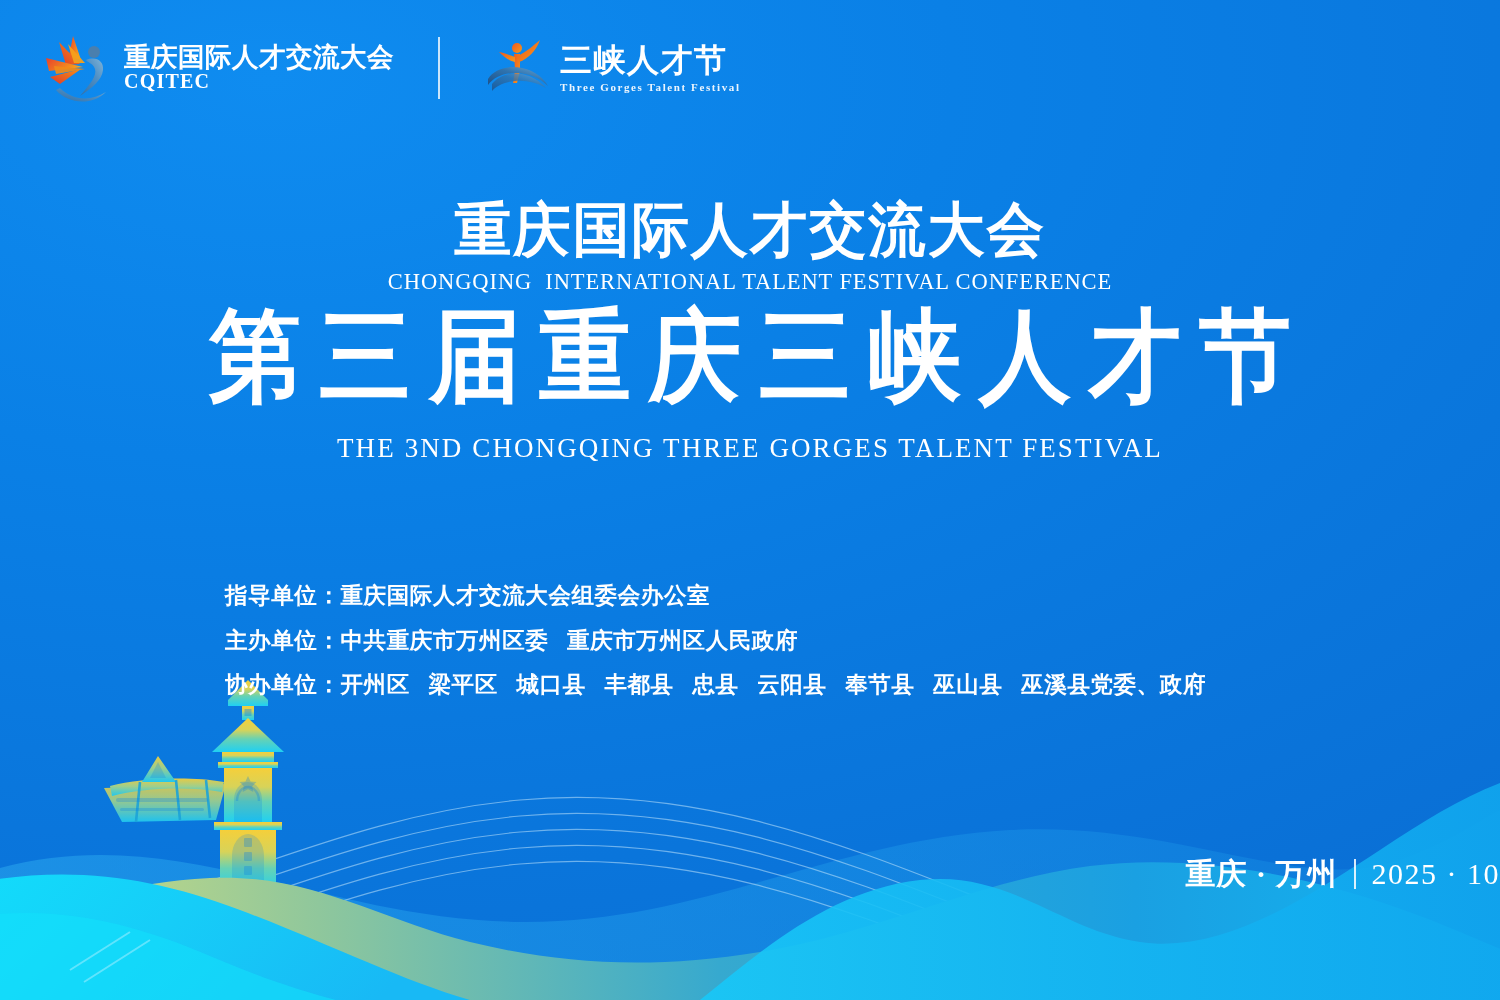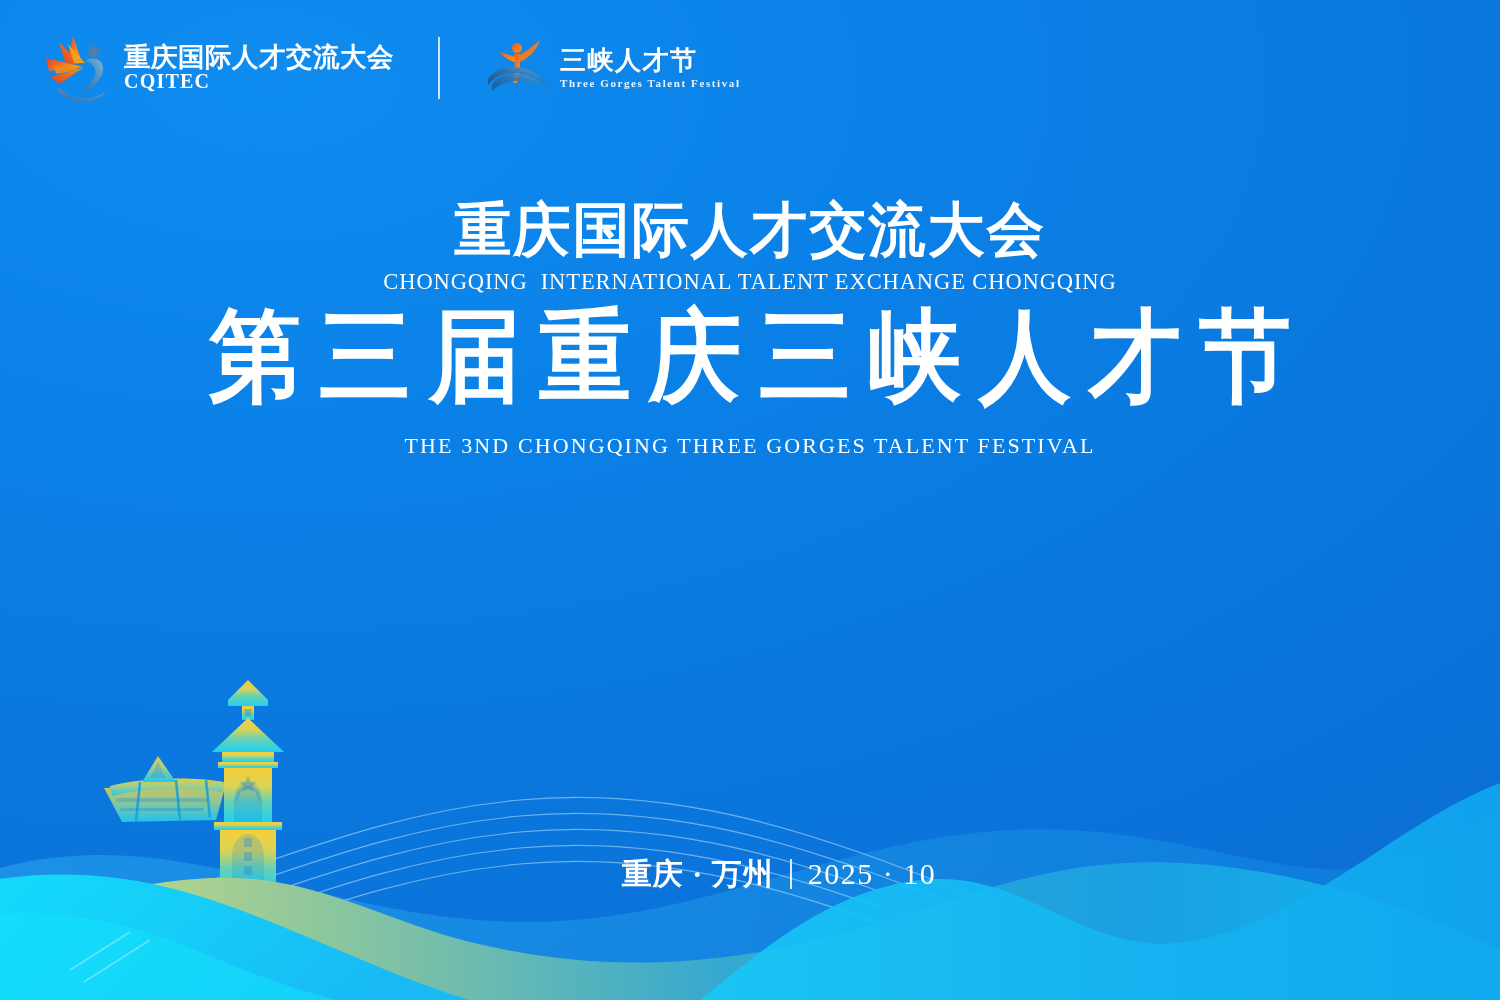--- a/index.html
+++ b/index.html
@@ -56,21 +56,21 @@
     width: 2px;
     height: 62px;
     background: rgba(255,255,255,0.78);
     margin: 0 44px 0 44px;
     flex: none;
   }
   .logo-tg { display: flex; align-items: center; }
   .logo-tg-mark { width: 66px; height: 58px; flex: none; }
   .logo-tg-text { margin-left: 10px; color: #fff; }
   .logo-tg-cn {
-    font-size: 26px;
+    font-size: 32px;
     font-weight: 700;
     letter-spacing: 1.5px;
     line-height: 1.1;
   }
   .logo-tg-en {
     font-size: 11px;
     font-weight: 600;
     letter-spacing: 1.6px;
     color: rgba(255,255,255,0.92);
     margin-top: 2px;
@@ -104,21 +104,21 @@
     font-size: 92px;
     font-weight: 700;
     letter-spacing: 18px;
     line-height: 1.22;
     margin-top: 6px;
     text-indent: 18px;
     transform: scaleY(1.1);
   }
   .title-en-2 {
     color: #ffffff;
-    font-size: 22px;
+    font-size: 27px;
     font-weight: 500;
     letter-spacing: 2.1px;
     margin-top: 20px;
   }
 
   
   .orgs {
     position: absolute;
     left: 225px;
     top: 585px;
@@ -132,21 +132,21 @@
     margin-bottom: 22px;
     white-space: pre;
   }
   .org-line:last-child { margin-bottom: 0; }
 
   
   .datebar {
     position: absolute;
     left: 0; right: 0;
     top: 820px;
-    text-align: center;
+    text-align: right;
     color: #ffffff;
     font-size: 30px;
     font-weight: 700;
     letter-spacing: 1px;
     white-space: pre;
     padding-left: 24px;
   }
   .datebar .sep {
     display: inline-block;
     width: 2px;
@@ -346,23 +346,28 @@
       </svg>
       <div class="logo-tg-text">
         <div class="logo-tg-cn">三峡人才节</div>
         <div class="logo-tg-en">Three  Gorges  Talent  Festival</div>
       </div>
     </div>
   </div>
 
   <div class="titles">
     <div class="title-cn-1">重庆国际人才交流大会</div>
-    <div class="title-en-1">CHONGQING  INTERNATIONAL TALENT EXCHANGE CHONGQING</div>
+    <div class="title-en-1">CHONGQING  INTERNATIONAL TALENT FESTIVAL CONFERENCE</div>
     <div class="title-cn-2">第三届重庆三峡人才节</div>
     <div class="title-en-2">THE 3ND CHONGQING THREE GORGES TALENT FESTIVAL</div>
   </div>
 
+  <div class="orgs">
+    <div class="org-line">指导单位：重庆国际人才交流大会组委会办公室</div>
+    <div class="org-line">主办单位：中共重庆市万州区委   重庆市万州区人民政府</div>
+    <div class="org-line">协办单位：开州区   梁平区   城口县   丰都县   忠县   云阳县   奉节县   巫山县   巫溪县党委、政府</div>
+  </div>
 
   <div class="datebar">
     <span>重庆 · 万州</span><span class="sep"></span><span class="date-num">2025 · 10</span>
   </div>
 
 </div>
 
 </body></html>

